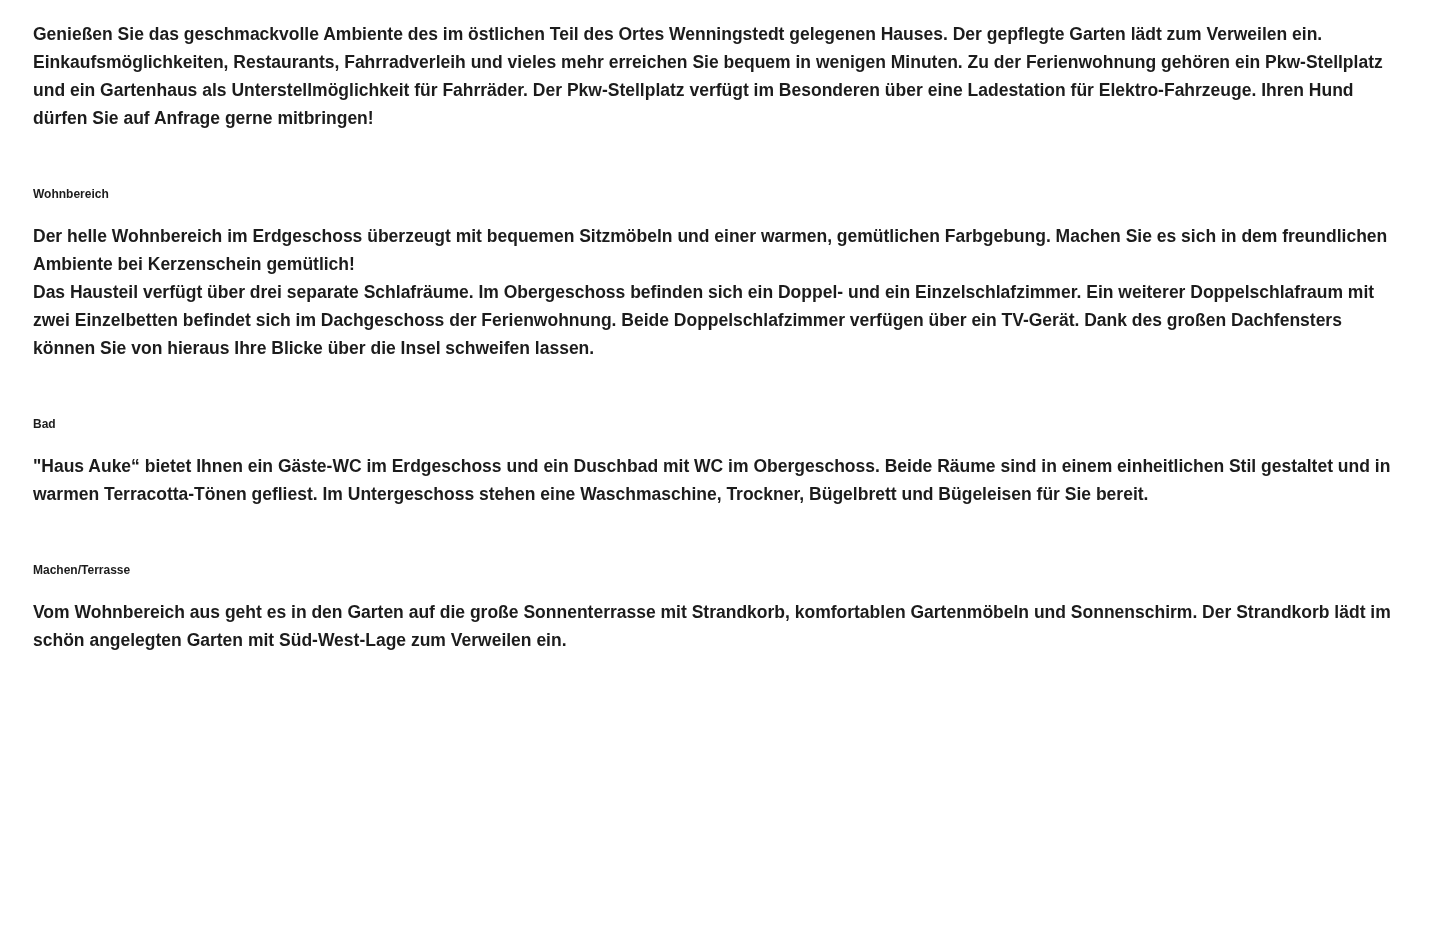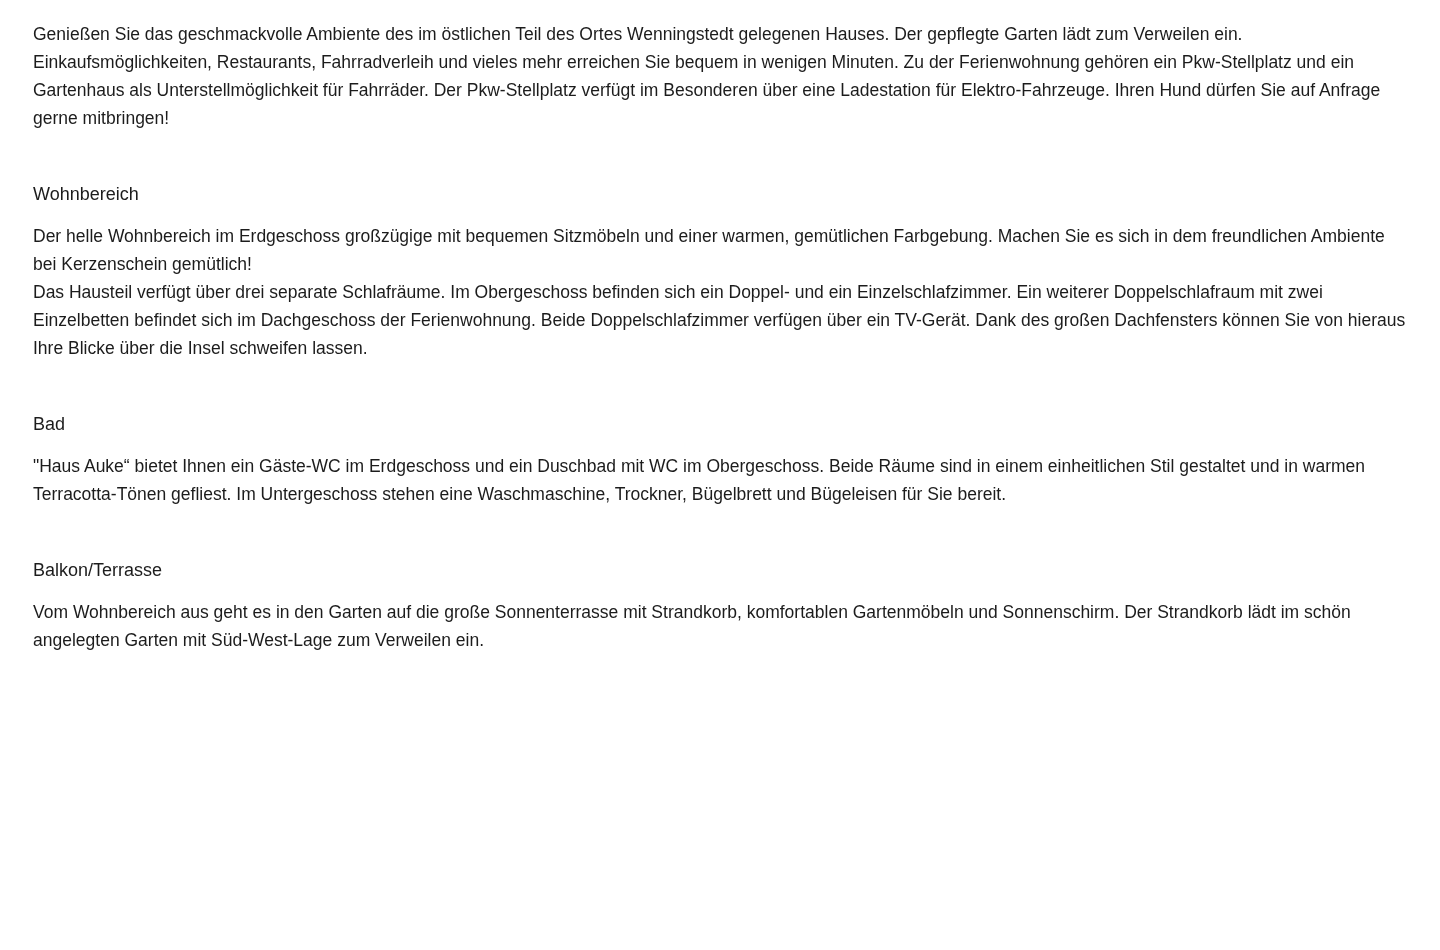--- a/index.html
+++ b/index.html
@@ -15,52 +15,52 @@
     color: #1c1c1c;
   }
   .page {
     box-sizing: border-box;
     width: 1440px;
     padding: 20px 34px 0 33px;
   }
   .body-text {
     font-size: 17.5px;
     line-height: 28px;
-    font-weight: 400;
+    font-weight: 700;
     margin: 0;
   }
   .section-heading {
-    font-size: 18px;
+    font-size: 12px;
     line-height: 28px;
-    font-weight: 400;
+    font-weight: 700;
     margin: 48px 0 14px 0;
   }
 </style>
 </head>
 <body>
 
 <div class="page">
 
   <p class="body-text">Genießen Sie das geschmackvolle Ambiente des im östlichen Teil des Ortes Wenningstedt gelegenen Hauses. Der gepflegte Garten lädt zum Verweilen ein. Einkaufsmöglichkeiten, Restaurants, Fahrradverleih und vieles mehr erreichen Sie bequem in wenigen Minuten. Zu der Ferienwohnung gehören ein Pkw-Stellplatz und ein Gartenhaus als Unterstellmöglichkeit für Fahrräder. Der Pkw-Stellplatz verfügt im Besonderen über eine Ladestation für Elektro-Fahrzeuge. Ihren Hund dürfen Sie auf Anfrage gerne mitbringen!</p>
 
   <section>
     <h2 class="section-heading">Wohnbereich</h2>
-    <p class="body-text">Der helle Wohnbereich im Erdgeschoss großzügige mit bequemen Sitzmöbeln und einer warmen, gemütlichen Farbgebung. Machen Sie es sich in dem freundlichen Ambiente bei Kerzenschein gemütlich!</p>
+    <p class="body-text">Der helle Wohnbereich im Erdgeschoss überzeugt mit bequemen Sitzmöbeln und einer warmen, gemütlichen Farbgebung. Machen Sie es sich in dem freundlichen Ambiente bei Kerzenschein gemütlich!</p>
   </section>
 
   <section>
   </section>
 
   <section>
     <p class="body-text">Das Hausteil verfügt über drei separate Schlafräume. Im Obergeschoss befinden sich ein Doppel- und ein Einzelschlafzimmer. Ein weiterer Doppelschlafraum mit zwei Einzelbetten befindet sich im Dachgeschoss der Ferienwohnung. Beide Doppelschlafzimmer verfügen über ein TV-Gerät. Dank des großen Dachfensters können Sie von hieraus Ihre Blicke über die Insel schweifen lassen.</p>
   </section>
 
   <section>
     <h2 class="section-heading">Bad</h2>
     <p class="body-text">"Haus Auke“ bietet Ihnen ein Gäste-WC im Erdgeschoss und ein Duschbad mit WC im Obergeschoss. Beide Räume sind in einem einheitlichen Stil gestaltet und in warmen Terracotta-Tönen gefliest. Im Untergeschoss stehen eine Waschmaschine, Trockner, Bügelbrett und Bügeleisen für Sie bereit.</p>
   </section>
 
   <section>
-    <h2 class="section-heading">Balkon/Terrasse</h2>
+    <h2 class="section-heading">Machen/Terrasse</h2>
     <p class="body-text">Vom Wohnbereich aus geht es in den Garten auf die große Sonnenterrasse mit Strandkorb, komfortablen Gartenmöbeln und Sonnenschirm. Der Strandkorb lädt im schön angelegten Garten mit Süd-West-Lage zum Verweilen ein.</p>
   </section>
 
 </div>
 
 </body></html>

